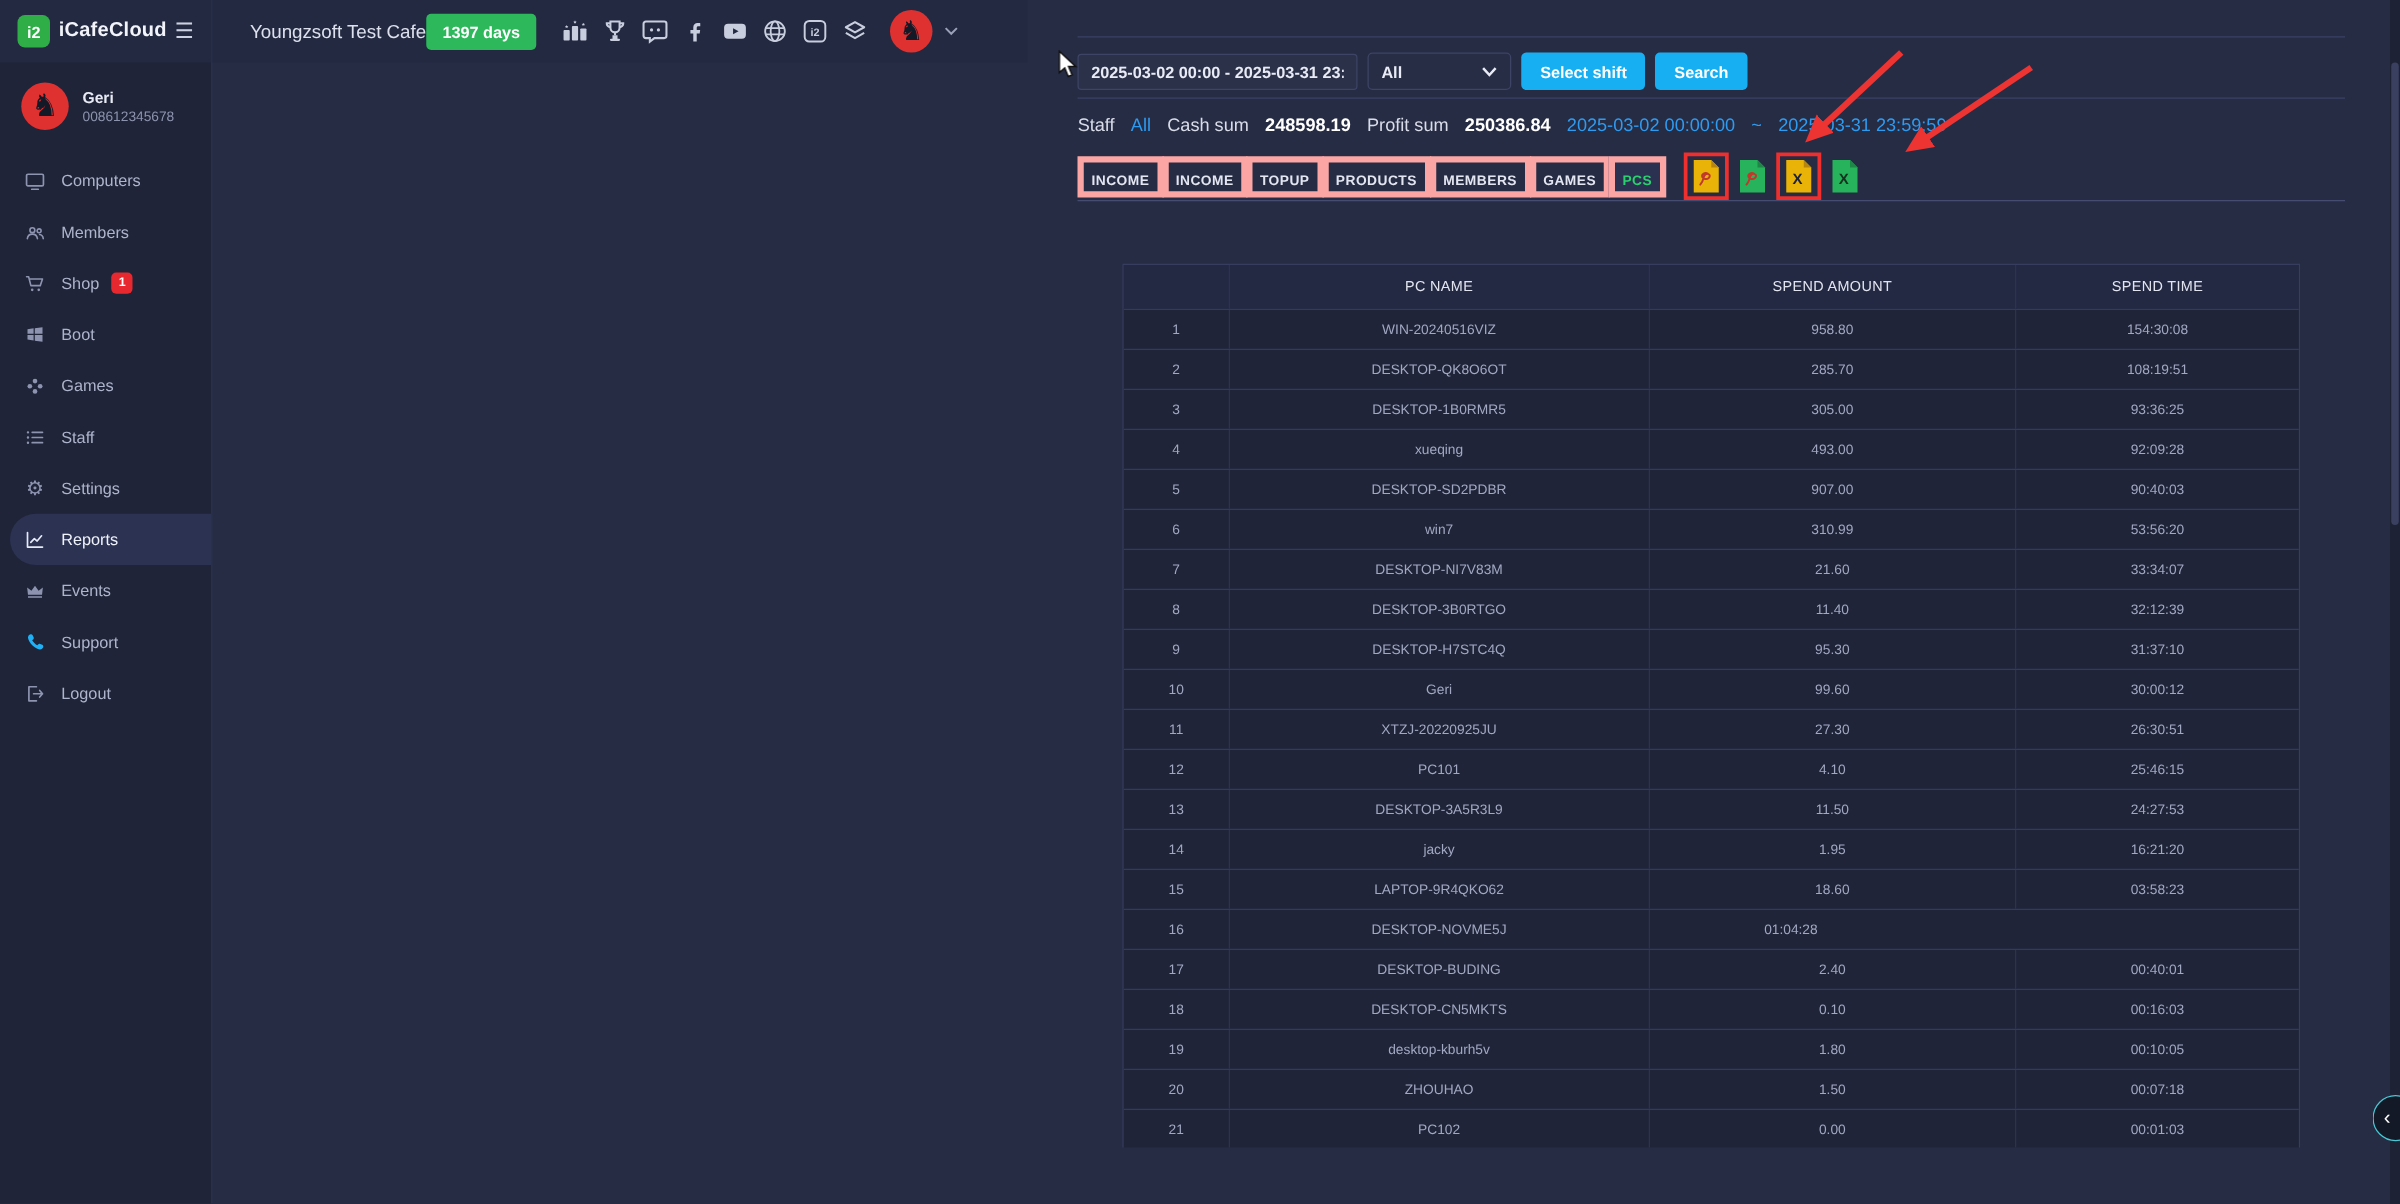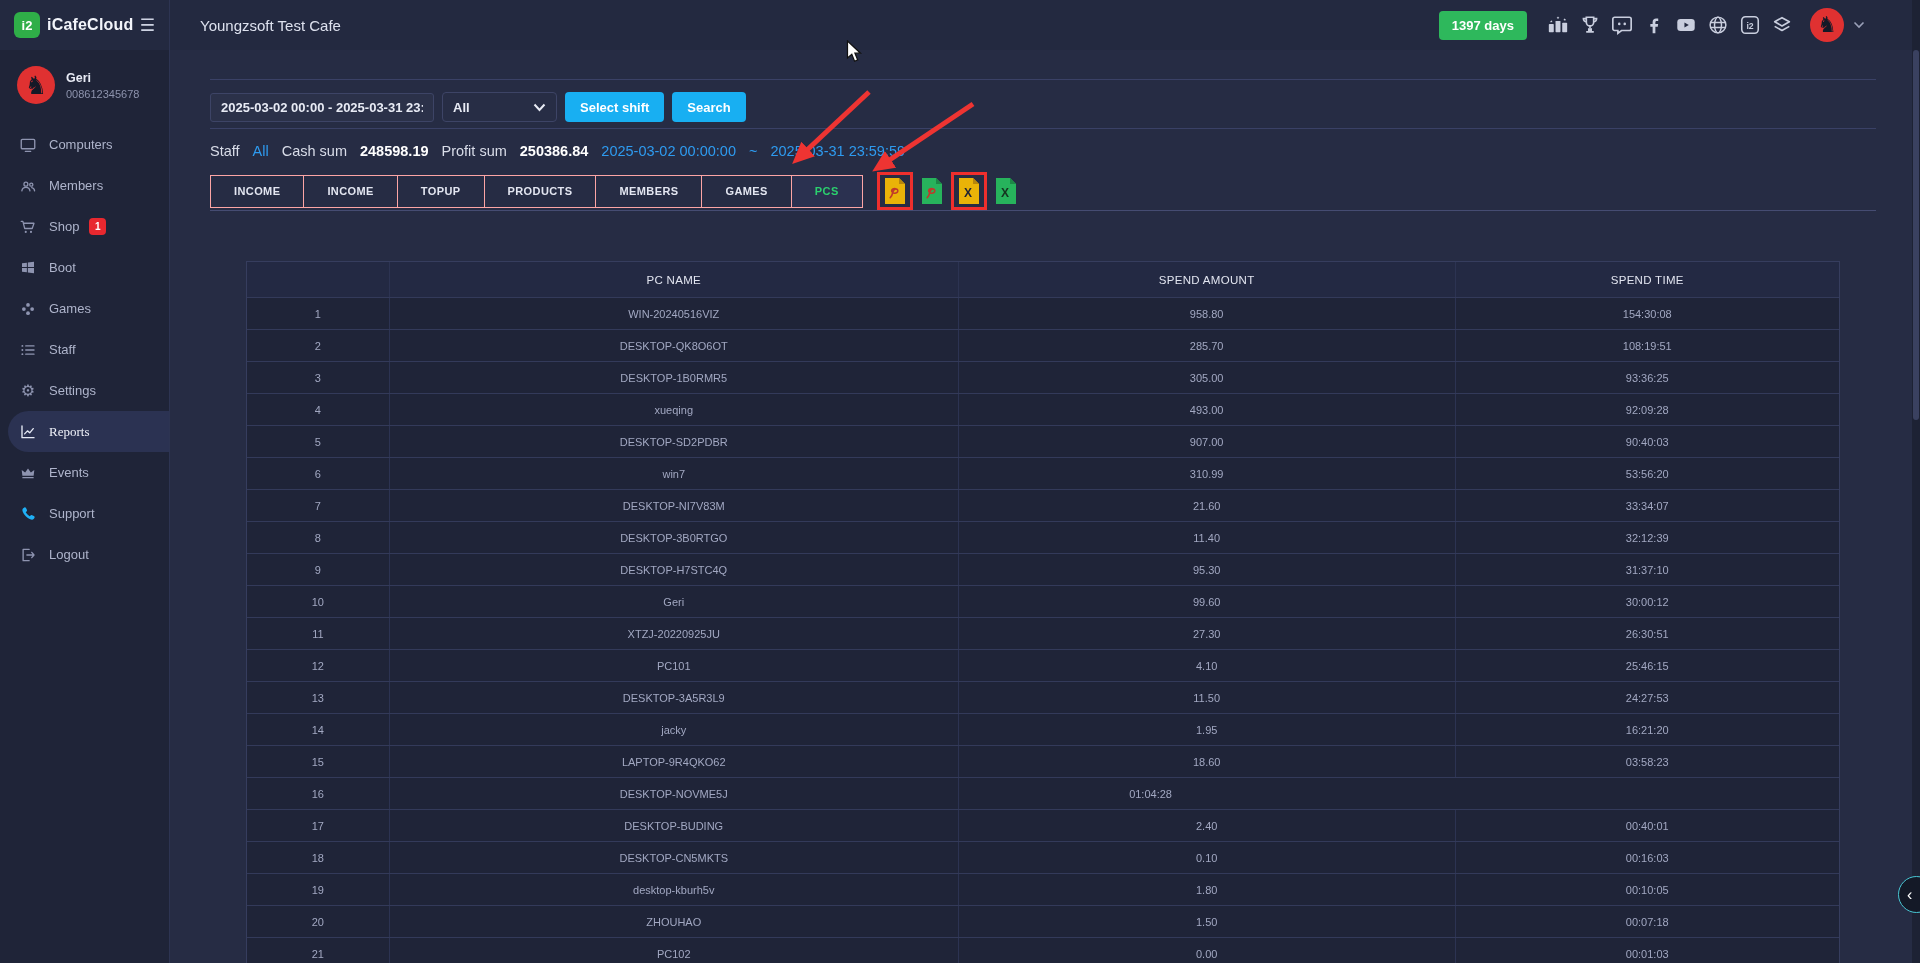--- a/index.html
+++ b/index.html
@@ -19,26 +19,26 @@
   .user { display:flex; align-items:center; padding:0 0 14px 17px; }
   .avatar { width:38px; height:38px; border-radius:50%; background:#e03131; color:#141927; display:flex; align-items:center; justify-content:center; font-size:25px; flex:none; }
   .user-meta { margin-left:11px; }
   .user-name { color:#e8ebf5; font-size:12.5px; font-weight:bold; }
   .user-phone { color:#8d93ad; font-size:11px; margin-top:3px; }
 
   .nav { margin-top:6px; }
   .nav-item { height:41px; display:flex; align-items:center; padding-left:19px; color:#aeb4cb; font-size:13px; cursor:pointer; }
   .nav-icon { width:18px; height:18px; margin-right:12px; display:flex; align-items:center; justify-content:center; color:#8e94b0; font-size:16px; flex:none; }
   .nav-icon svg { width:18px; height:18px; }
-  .nav-item.active { background:#2b3252; margin-left:8px; padding-left:11px; border-radius:21px 0 0 21px; color:#f0f2fa;font-family:Liberation Serif, serif; }
+  .nav-item.active { background:#2b3252; margin-left:8px; padding-left:11px; border-radius:21px 0 0 21px; color:#f0f2fa; }
   .nav-item.active .nav-icon { color:#e6eaf6; }
   .nav-badge { margin-left:10px; background:#e8282f; color:#fff; font-size:10px; font-weight:bold; min-width:17px; height:17px; border-radius:4px; display:flex; align-items:center; justify-content:center; padding:0 4px; }
 
   
-  .right { flex:1; display:flex; flex-direction:column; position:relative; }
+  .right { flex:1; display:flex; flex-direction:row; position:relative; }
   .topbar { height:50px; flex:none; background:#232940; display:flex; align-items:center; padding:0 55px 0 30px; }
   .cafe-name { color:#dde1ee; font-size:15px; }
   .topbar-right { margin-left:auto; display:flex; align-items:center; gap:9px; }
   .days-badge { background:#2eb85c; color:#fff; font-size:13px; font-weight:bold; padding:7px 13px; border-radius:4px; margin-right:10px; cursor:pointer; }
   .tb-icon { width:23px; height:23px; color:#c9cede; display:flex; align-items:center; justify-content:center; cursor:pointer; }
   .tb-icon svg { width:22px; height:22px; }
   .tb-avatar { width:34px; height:34px; border-radius:50%; background:#e03131; color:#141927; display:flex; align-items:center; justify-content:center; font-size:22px; margin-left:8px; cursor:pointer; }
   .tb-caret { color:#9aa0b8; display:flex; cursor:pointer; }
 
   .main { flex:1; padding:0 44px 0 40px; position:relative; }
@@ -49,21 +49,21 @@
   .filter-row { margin-top:12px; height:30px; display:flex; align-items:center; gap:8px; }
   .date-input { width:224px; height:29px; background:#2b3149; border:1px solid #3d4466; border-radius:3px; color:#e8ebf5; font-size:13px; font-weight:bold; padding:0 10px; font-family:inherit; outline:none; }
   .select { width:115px; height:30px; background:#272d45; border:1px solid #3d4466; border-radius:4px; display:flex; align-items:center; justify-content:space-between; color:#e8ebf5; font-size:13px; font-weight:bold; padding:0 10px; cursor:pointer; }
   .btn { height:30px; background:#18aff2; border:none; border-radius:4px; color:#fff; font-weight:bold; font-size:13px; padding:0 15px; cursor:pointer; font-family:inherit; }
 
   .summary { margin-top:10px; height:24px; display:flex; align-items:center; gap:13px; font-size:14.5px; color:#d9dde9; }
   .orange { color:#ffffff; font-weight:bold; }
   .blue { color:#2e9bf0; }
 
   .tabs-row { margin-top:9px; display:flex; align-items:center; }
-  .tab { height:33px; line-height:31px; padding:0 23px; border:1px solid #fca5a5; margin-left:-1px; color:#e3e6f1; font-size:11px; font-weight:bold; letter-spacing:.4px; cursor:pointer; }
+  .tab { height:33px; line-height:31px; padding:0 6px; border:5px solid #fca5a5; margin-left:-1px; color:#e3e6f1; font-size:11px; font-weight:bold; letter-spacing:.4px; cursor:pointer; }
   .tab:first-child { margin-left:0; }
   .tab.active { background:#2b3150; color:#2bd06e; }
   .export-group { display:flex; align-items:center; margin-left:14px; gap:7px; }
   .export-btn { width:24px; height:28px; display:flex; cursor:pointer; }
   .export-btn svg { width:24px; height:28px; }
   .highlight-box { border:3px solid #ef2f2d; padding:2px 3px; display:flex; }
 
   .panel { border-top:1px solid #454c72; background:#262c44; height:758px; padding:50px 36px 0; overflow:hidden; }
   .table { border:1px solid #363d5e; }
   .thead { display:flex; height:35px; background:#232943; }

